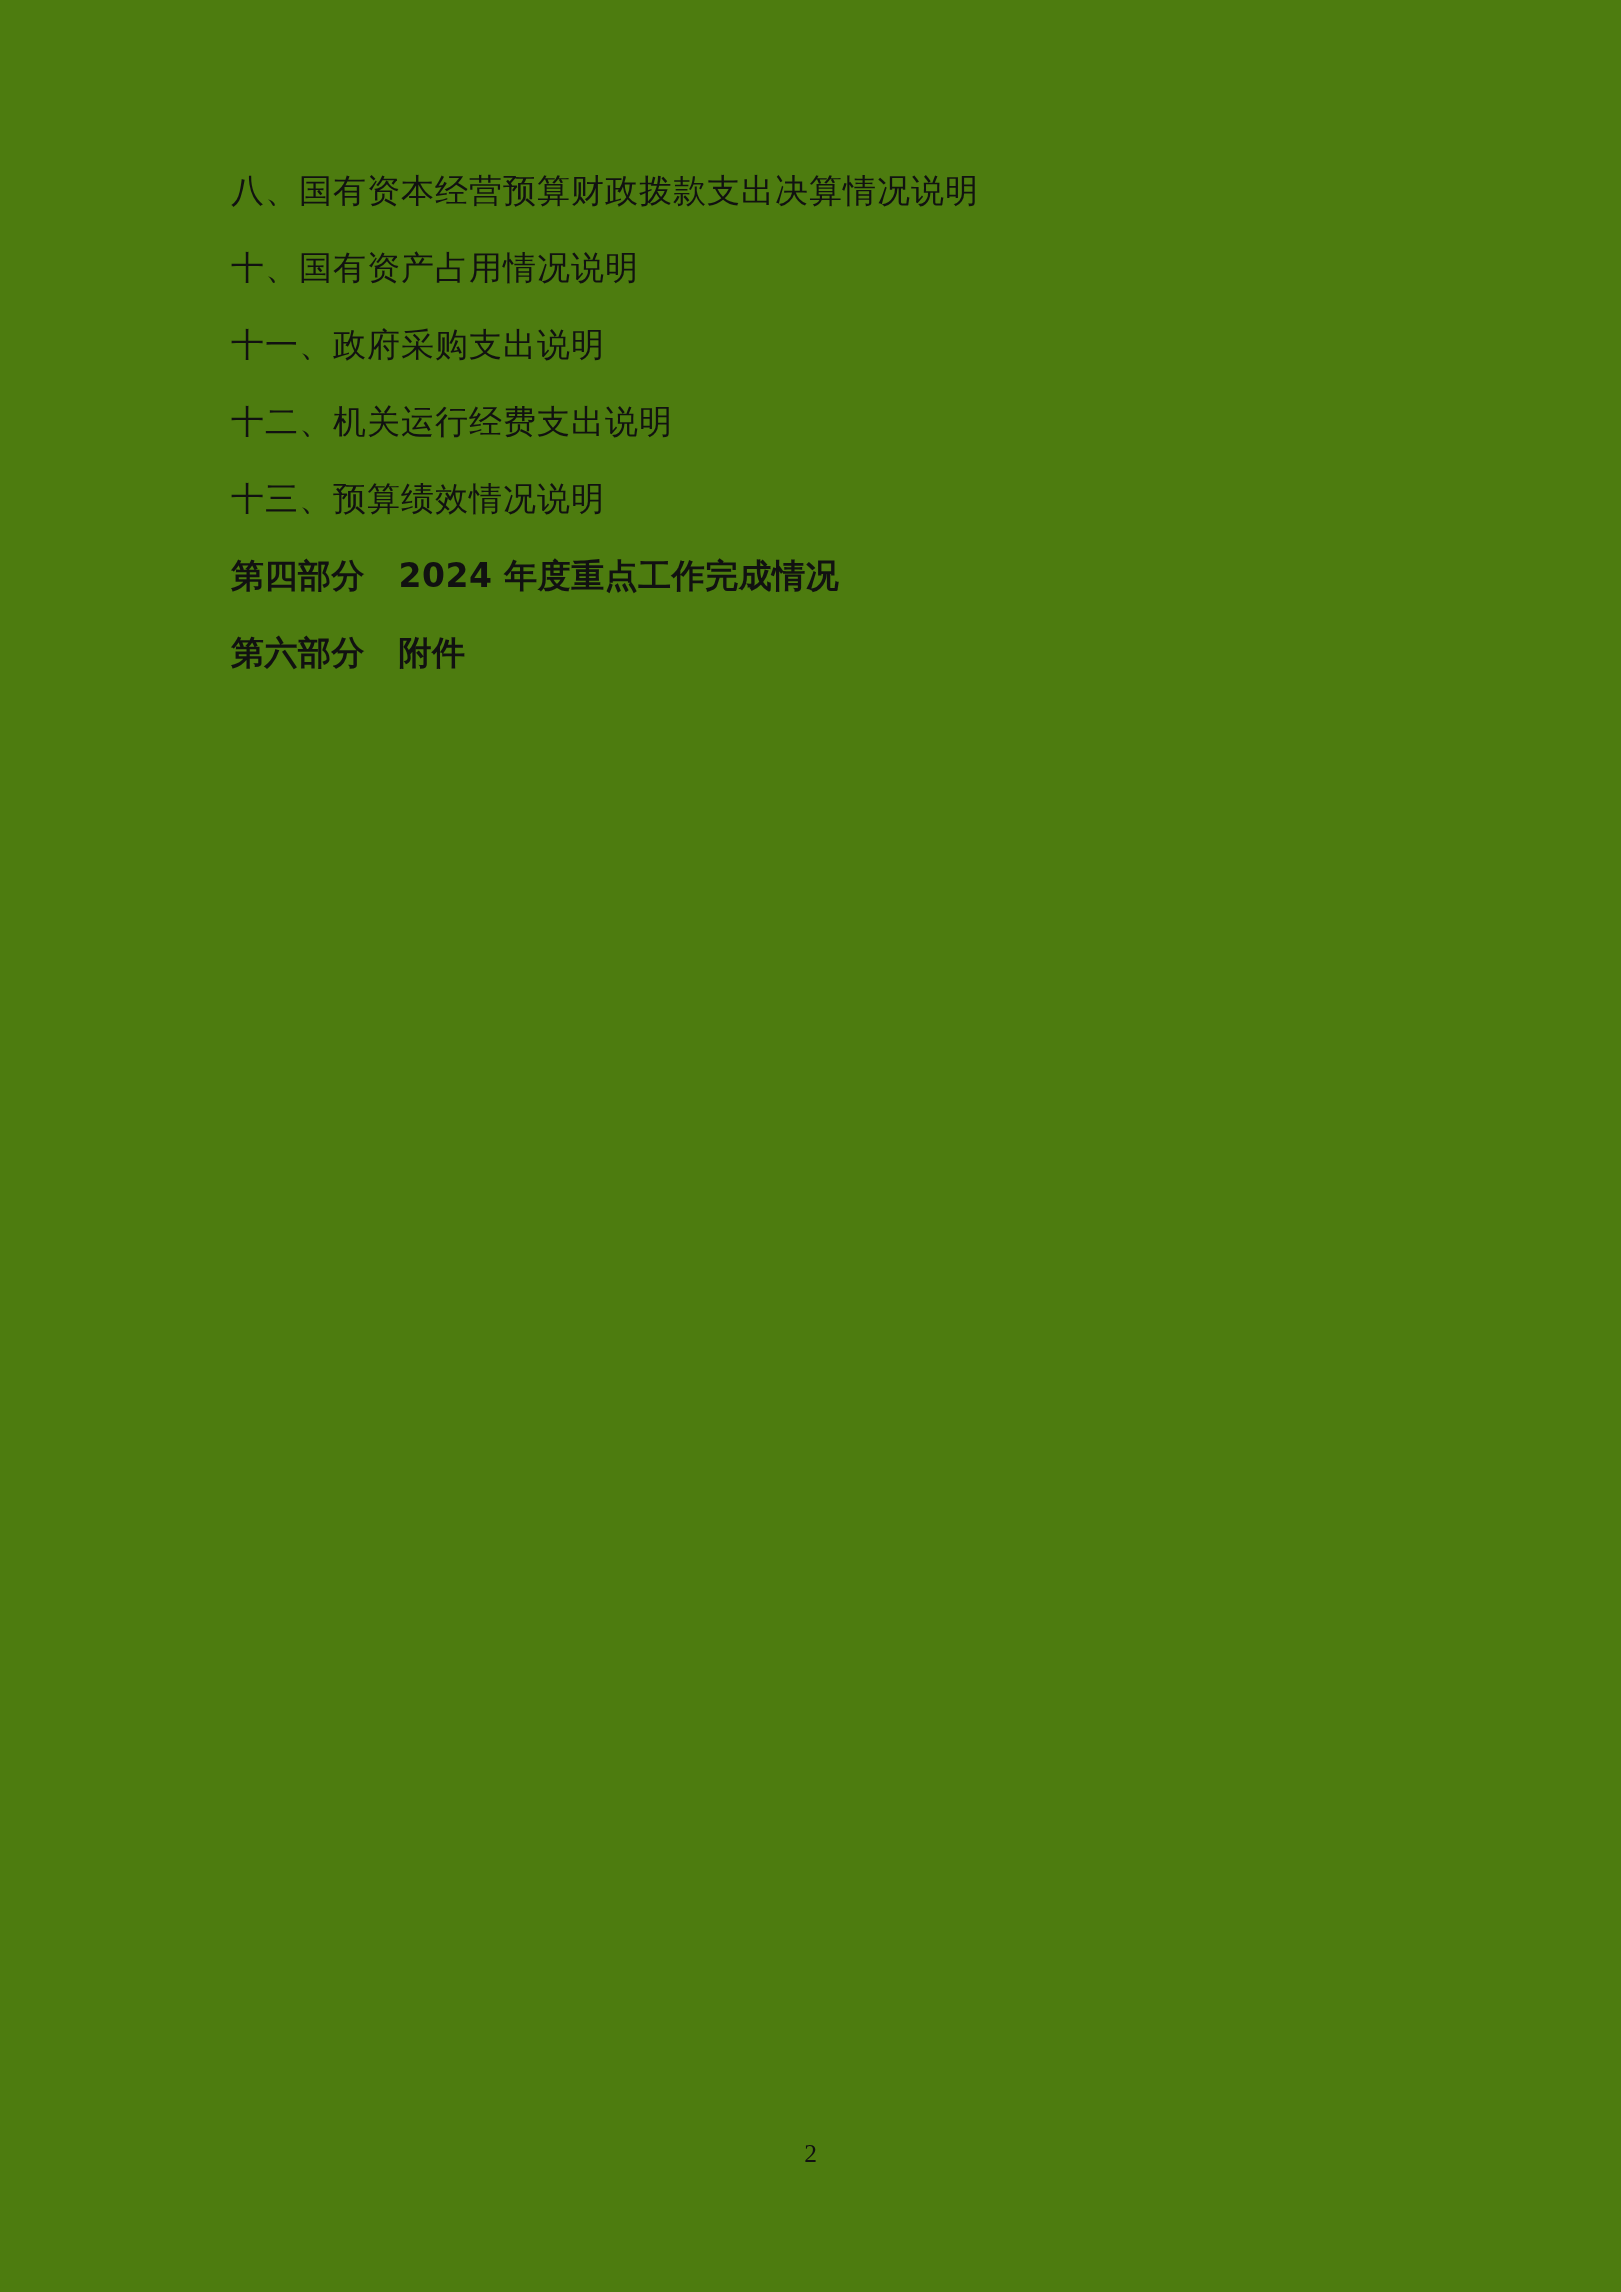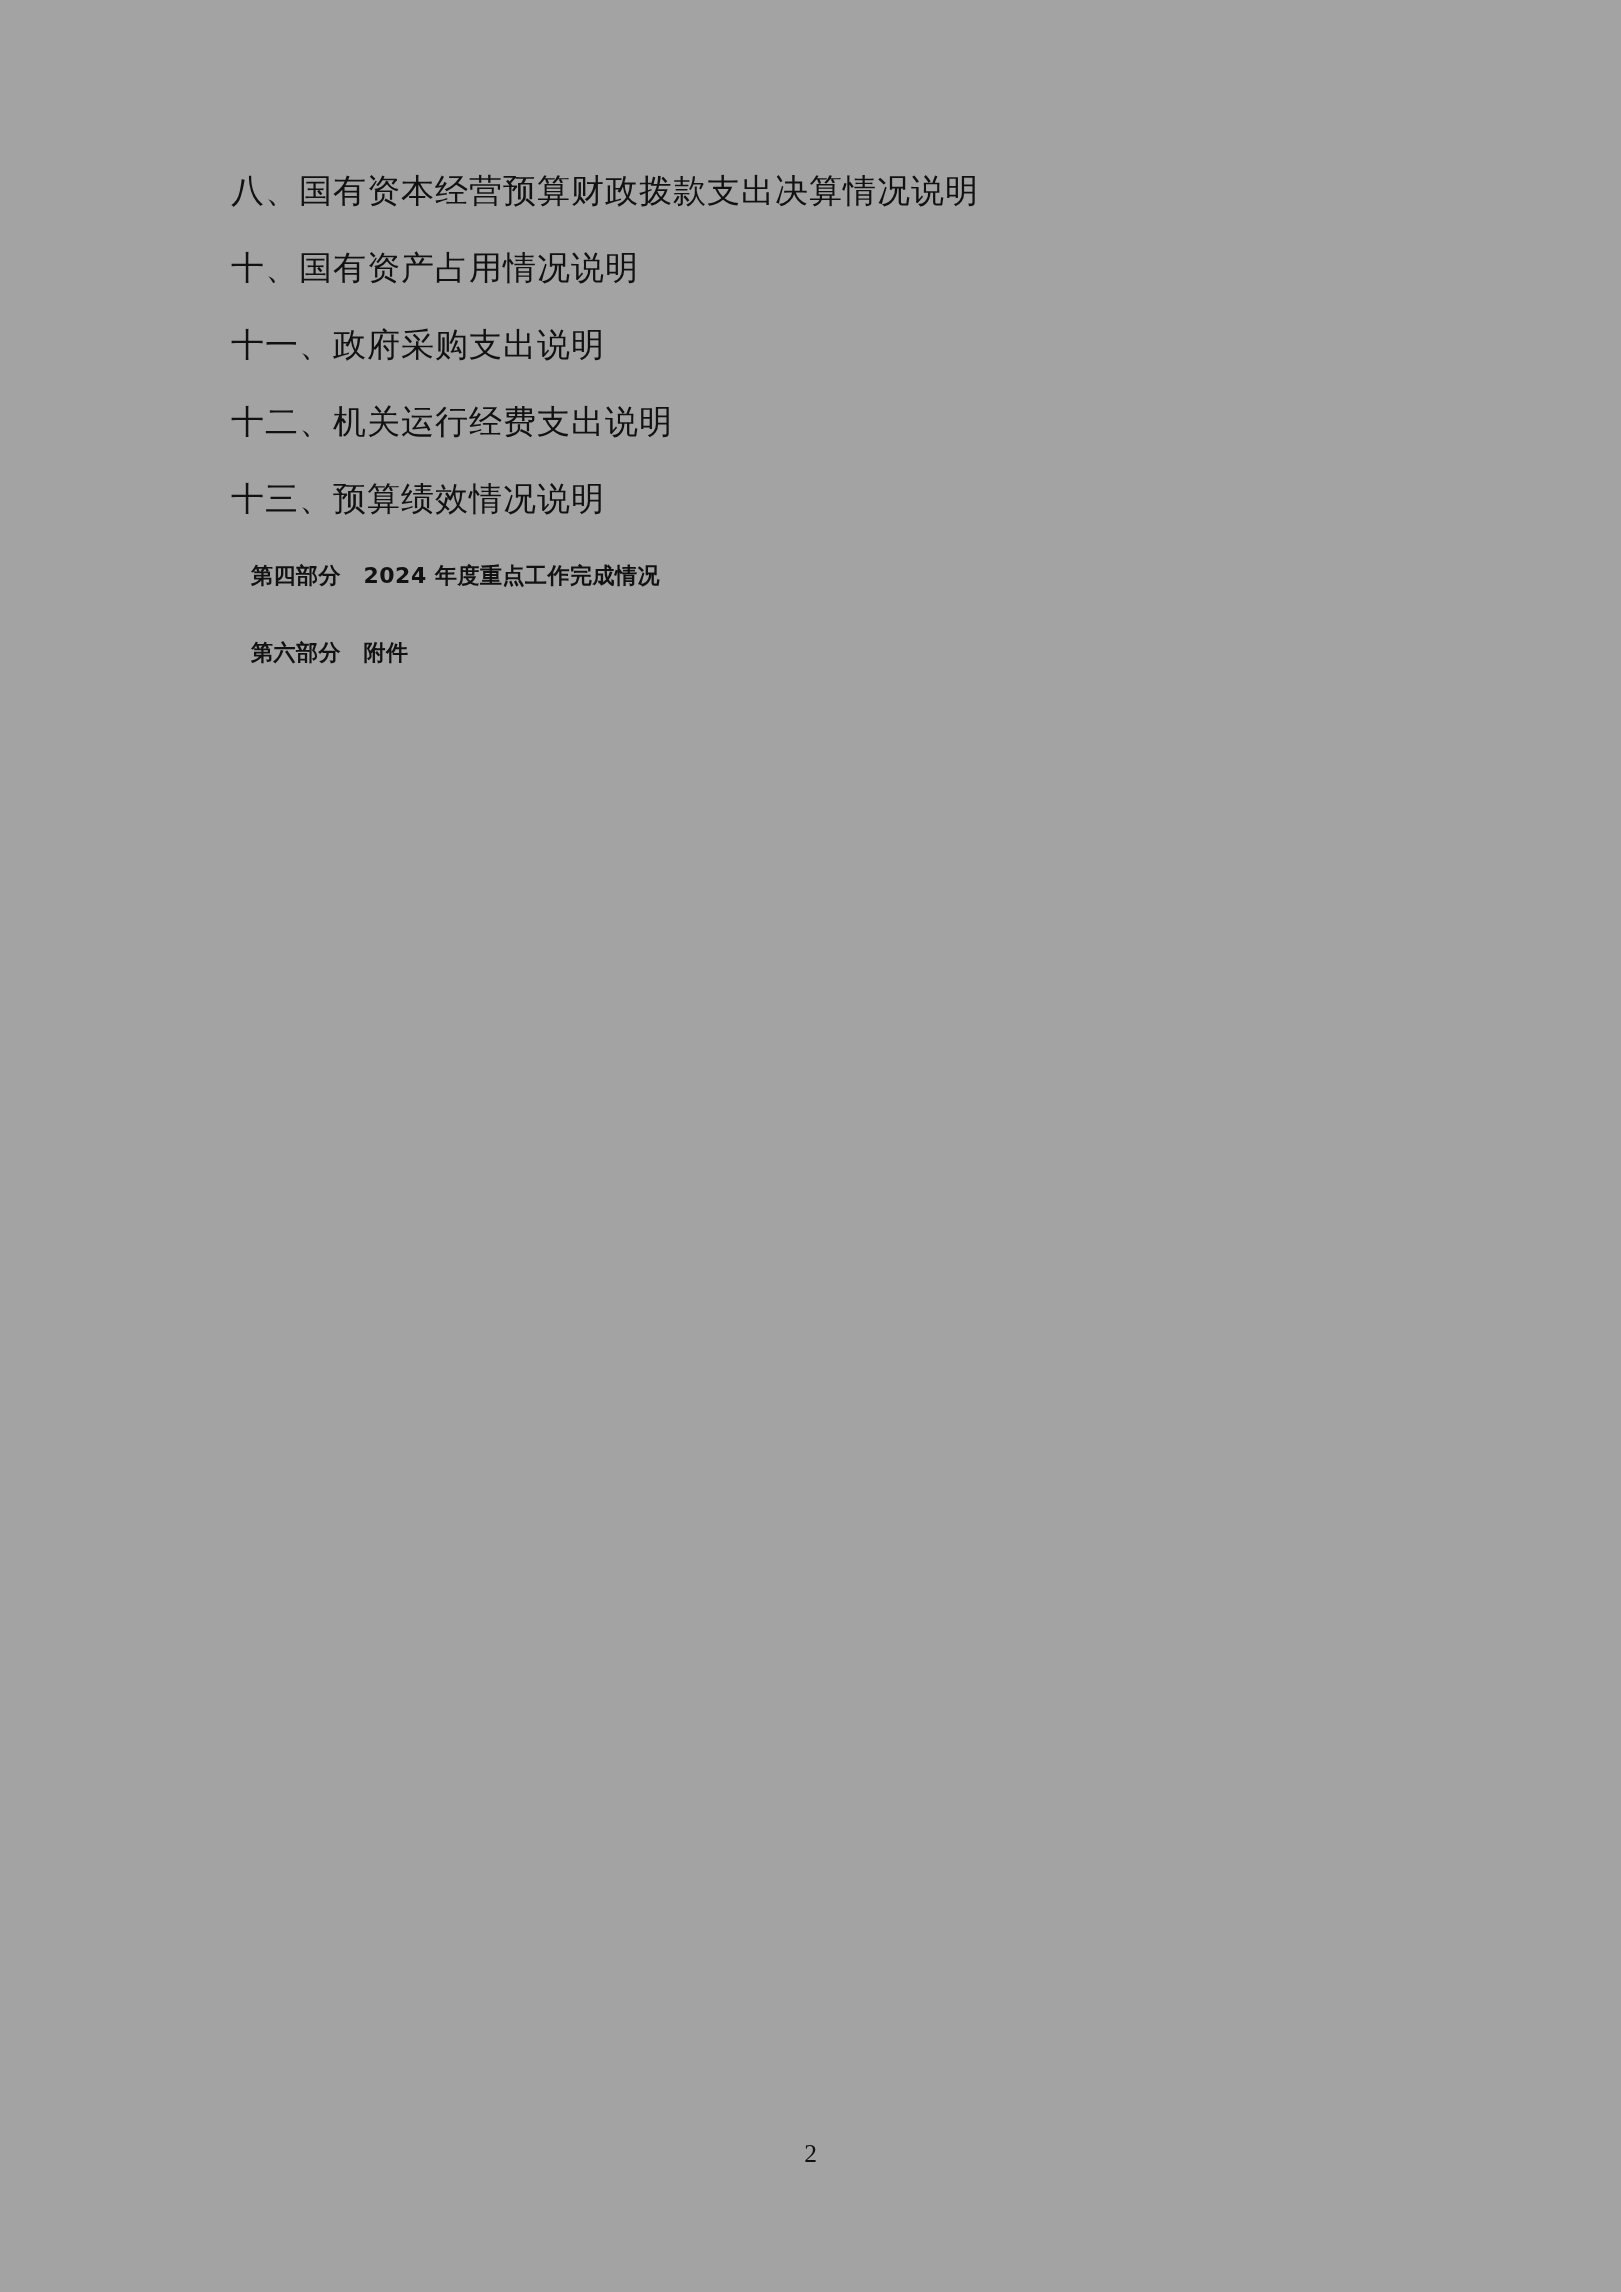--- a/index.html
+++ b/index.html
@@ -4,21 +4,21 @@
 <style>
   html, body {
     margin: 0;
     padding: 0;
     background: #ffffff;
   }
   .page {
     position: relative;
     width: 1621px;
     height: 2293px;
-    background: #a3a3a3;
+    background: #4d7c0f;
     margin: 0 auto;
     overflow: hidden;
     font-family: "Liberation Serif", "DejaVu Serif", serif;
     color: #000000;
   }
   .content {
     position: absolute;
     left: 231px;
     top: 152px;
     width: 1176px;
@@ -27,23 +27,22 @@
     font-family: "DejaVu Serif", "Liberation Serif", serif;
     font-size: 33px;
     line-height: 77px;
     letter-spacing: 1px;
     white-space: pre;
     color: #111111;
   }
   .toc-line.part {
     font-family: "DejaVu Sans", "Liberation Sans", sans-serif;
     font-weight: bold;
-    font-size: 22px;
+    font-size: 33px;
     letter-spacing: 0.5px;
-    margin-left: 20px;
   }
   .page-number {
     position: absolute;
     left: 0;
     right: 0;
     top: 2139px;
     text-align: center;
     font-family: "Liberation Serif", "DejaVu Serif", serif;
     font-size: 25.5px;
     color: #111111;

